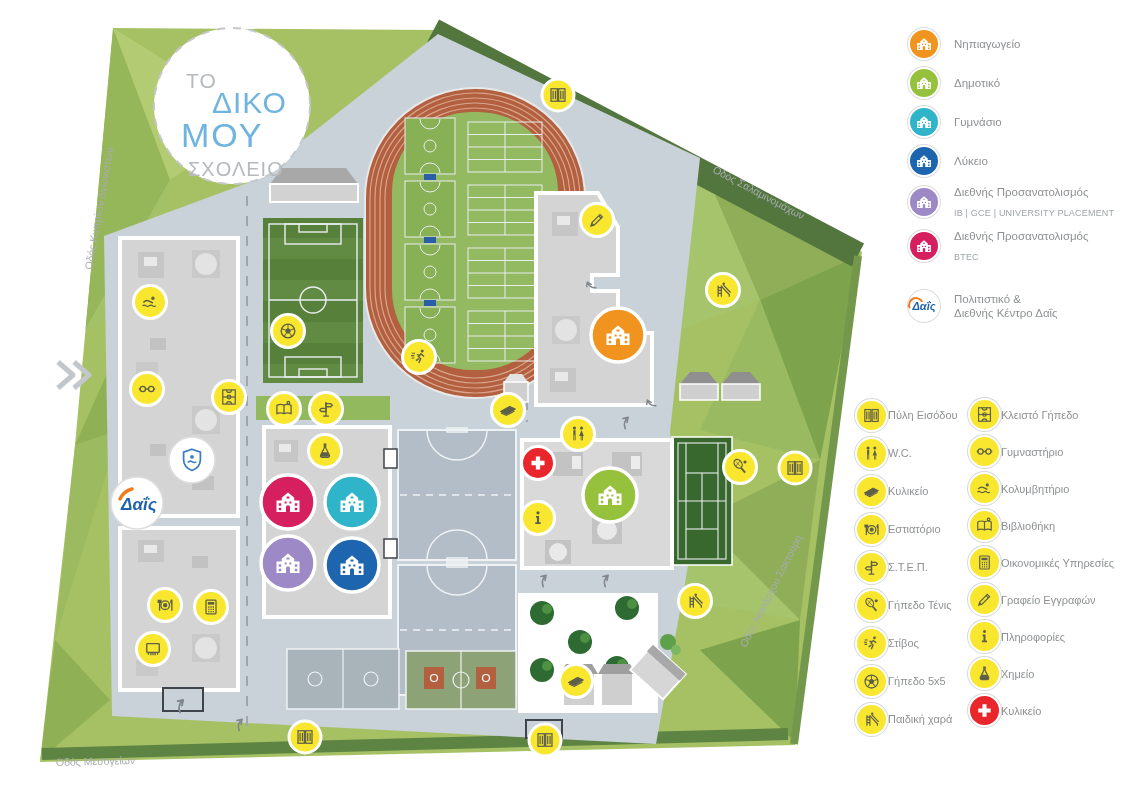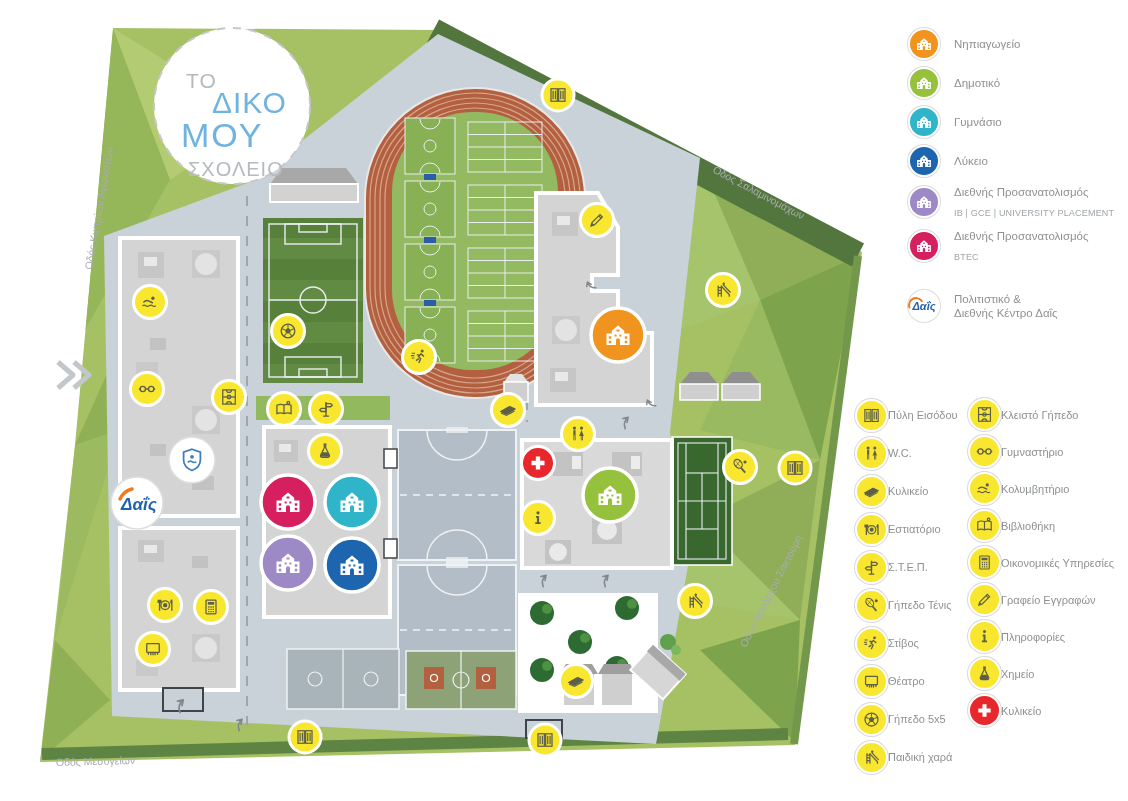--- a/index.html
+++ b/index.html
@@ -720,28 +720,20 @@
       <span class="fcirc">
           <svg class="gy" viewBox="0 0 24 24">
             <use href="#s-runner"></use>
           </svg>
         </span>
       <span class="flbl">Στίβος</span>
       </div>
     <div class="frow">
       <span class="fcirc">
           <svg class="gy" viewBox="0 0 24 24">
-            <use href="#s-theater"></use>
-          </svg>
-        </span>
-      <span class="flbl">Θέατρο</span>
-      </div>
-    <div class="frow">
-      <span class="fcirc">
-          <svg class="gy" viewBox="0 0 24 24">
             <use href="#s-ball"></use>
           </svg>
         </span>
       <span class="flbl">Γήπεδο 5x5</span>
       </div>
     <div class="frow">
       <span class="fcirc">
           <svg class="gy" viewBox="0 0 24 24">
             <use href="#s-play"></use>
           </svg>

